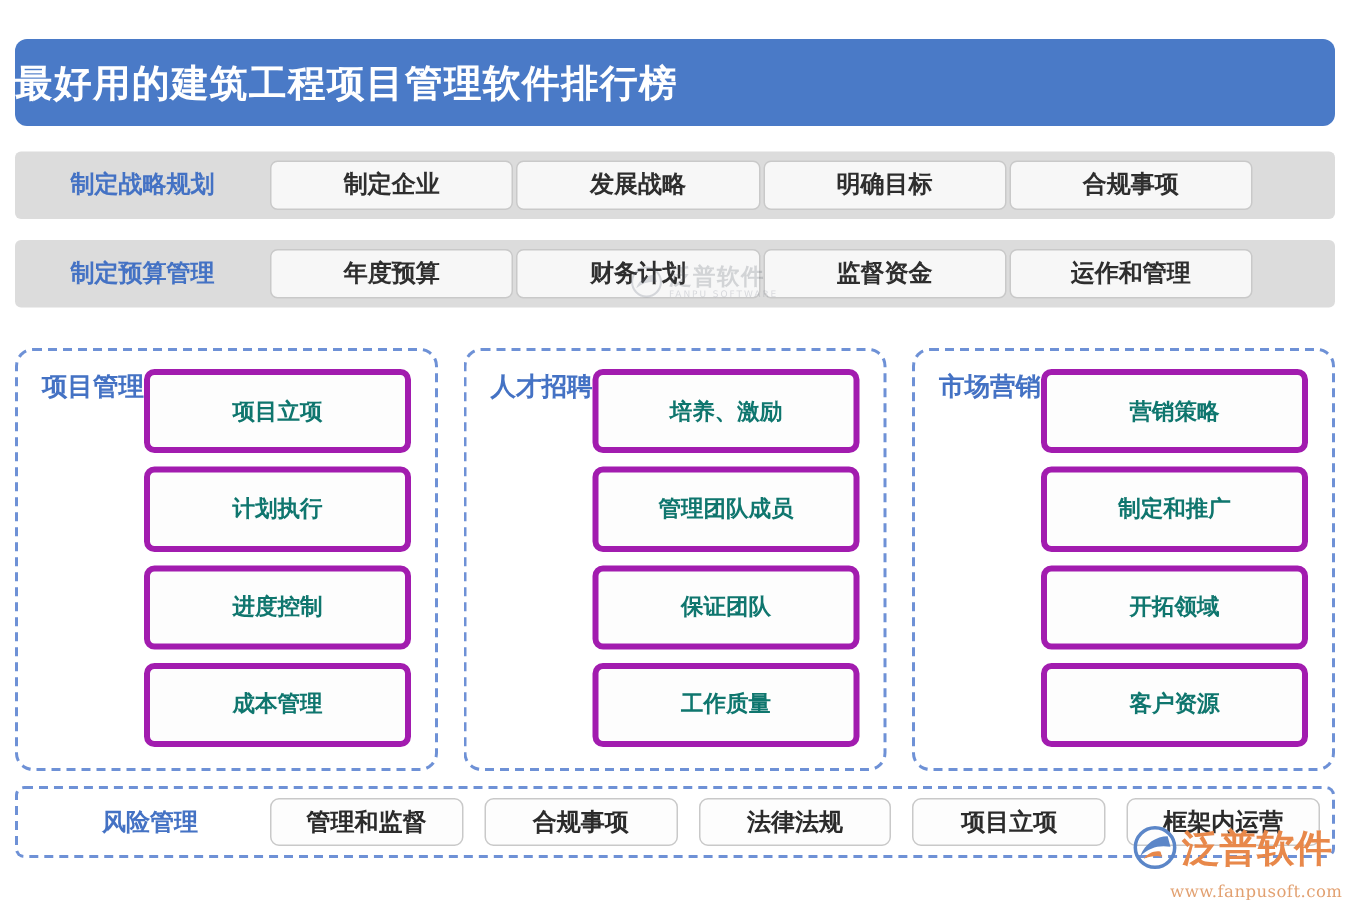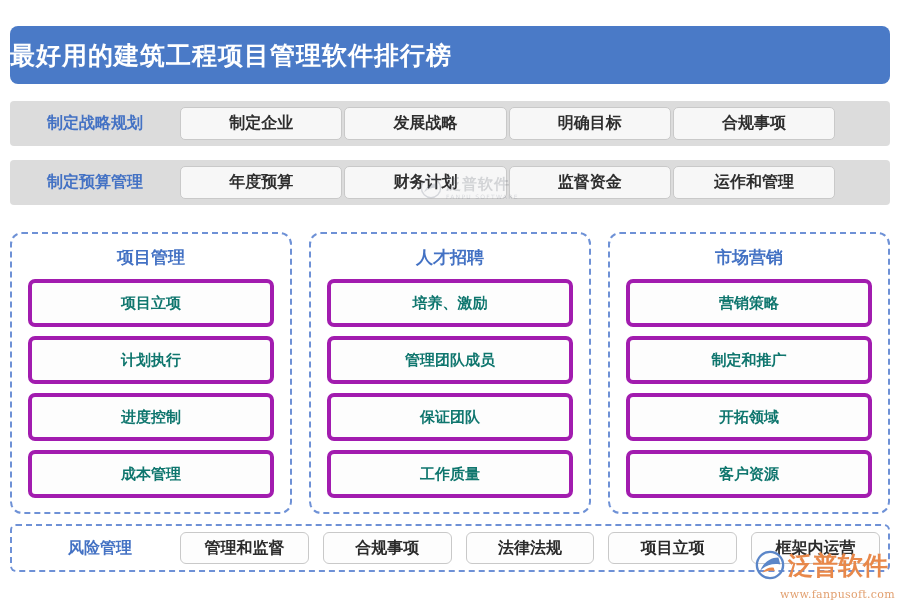--- a/index.html
+++ b/index.html
@@ -101,21 +101,21 @@
     display: flex;
     gap: 17px;
   }
 
   .card {
     flex: 1;
     border: 2px dashed #6e91d6;
     border-radius: 12px;
     padding: 12px 16px 14px 16px;
     display: flex;
-    flex-direction: column;
+    flex-direction: row;
   }
 
   .card-title {
     color: #4472c4;
     font-size: 17px;
     font-weight: bold;
     text-align: center;
     margin-bottom: 10px;
     white-space: nowrap;
   }

